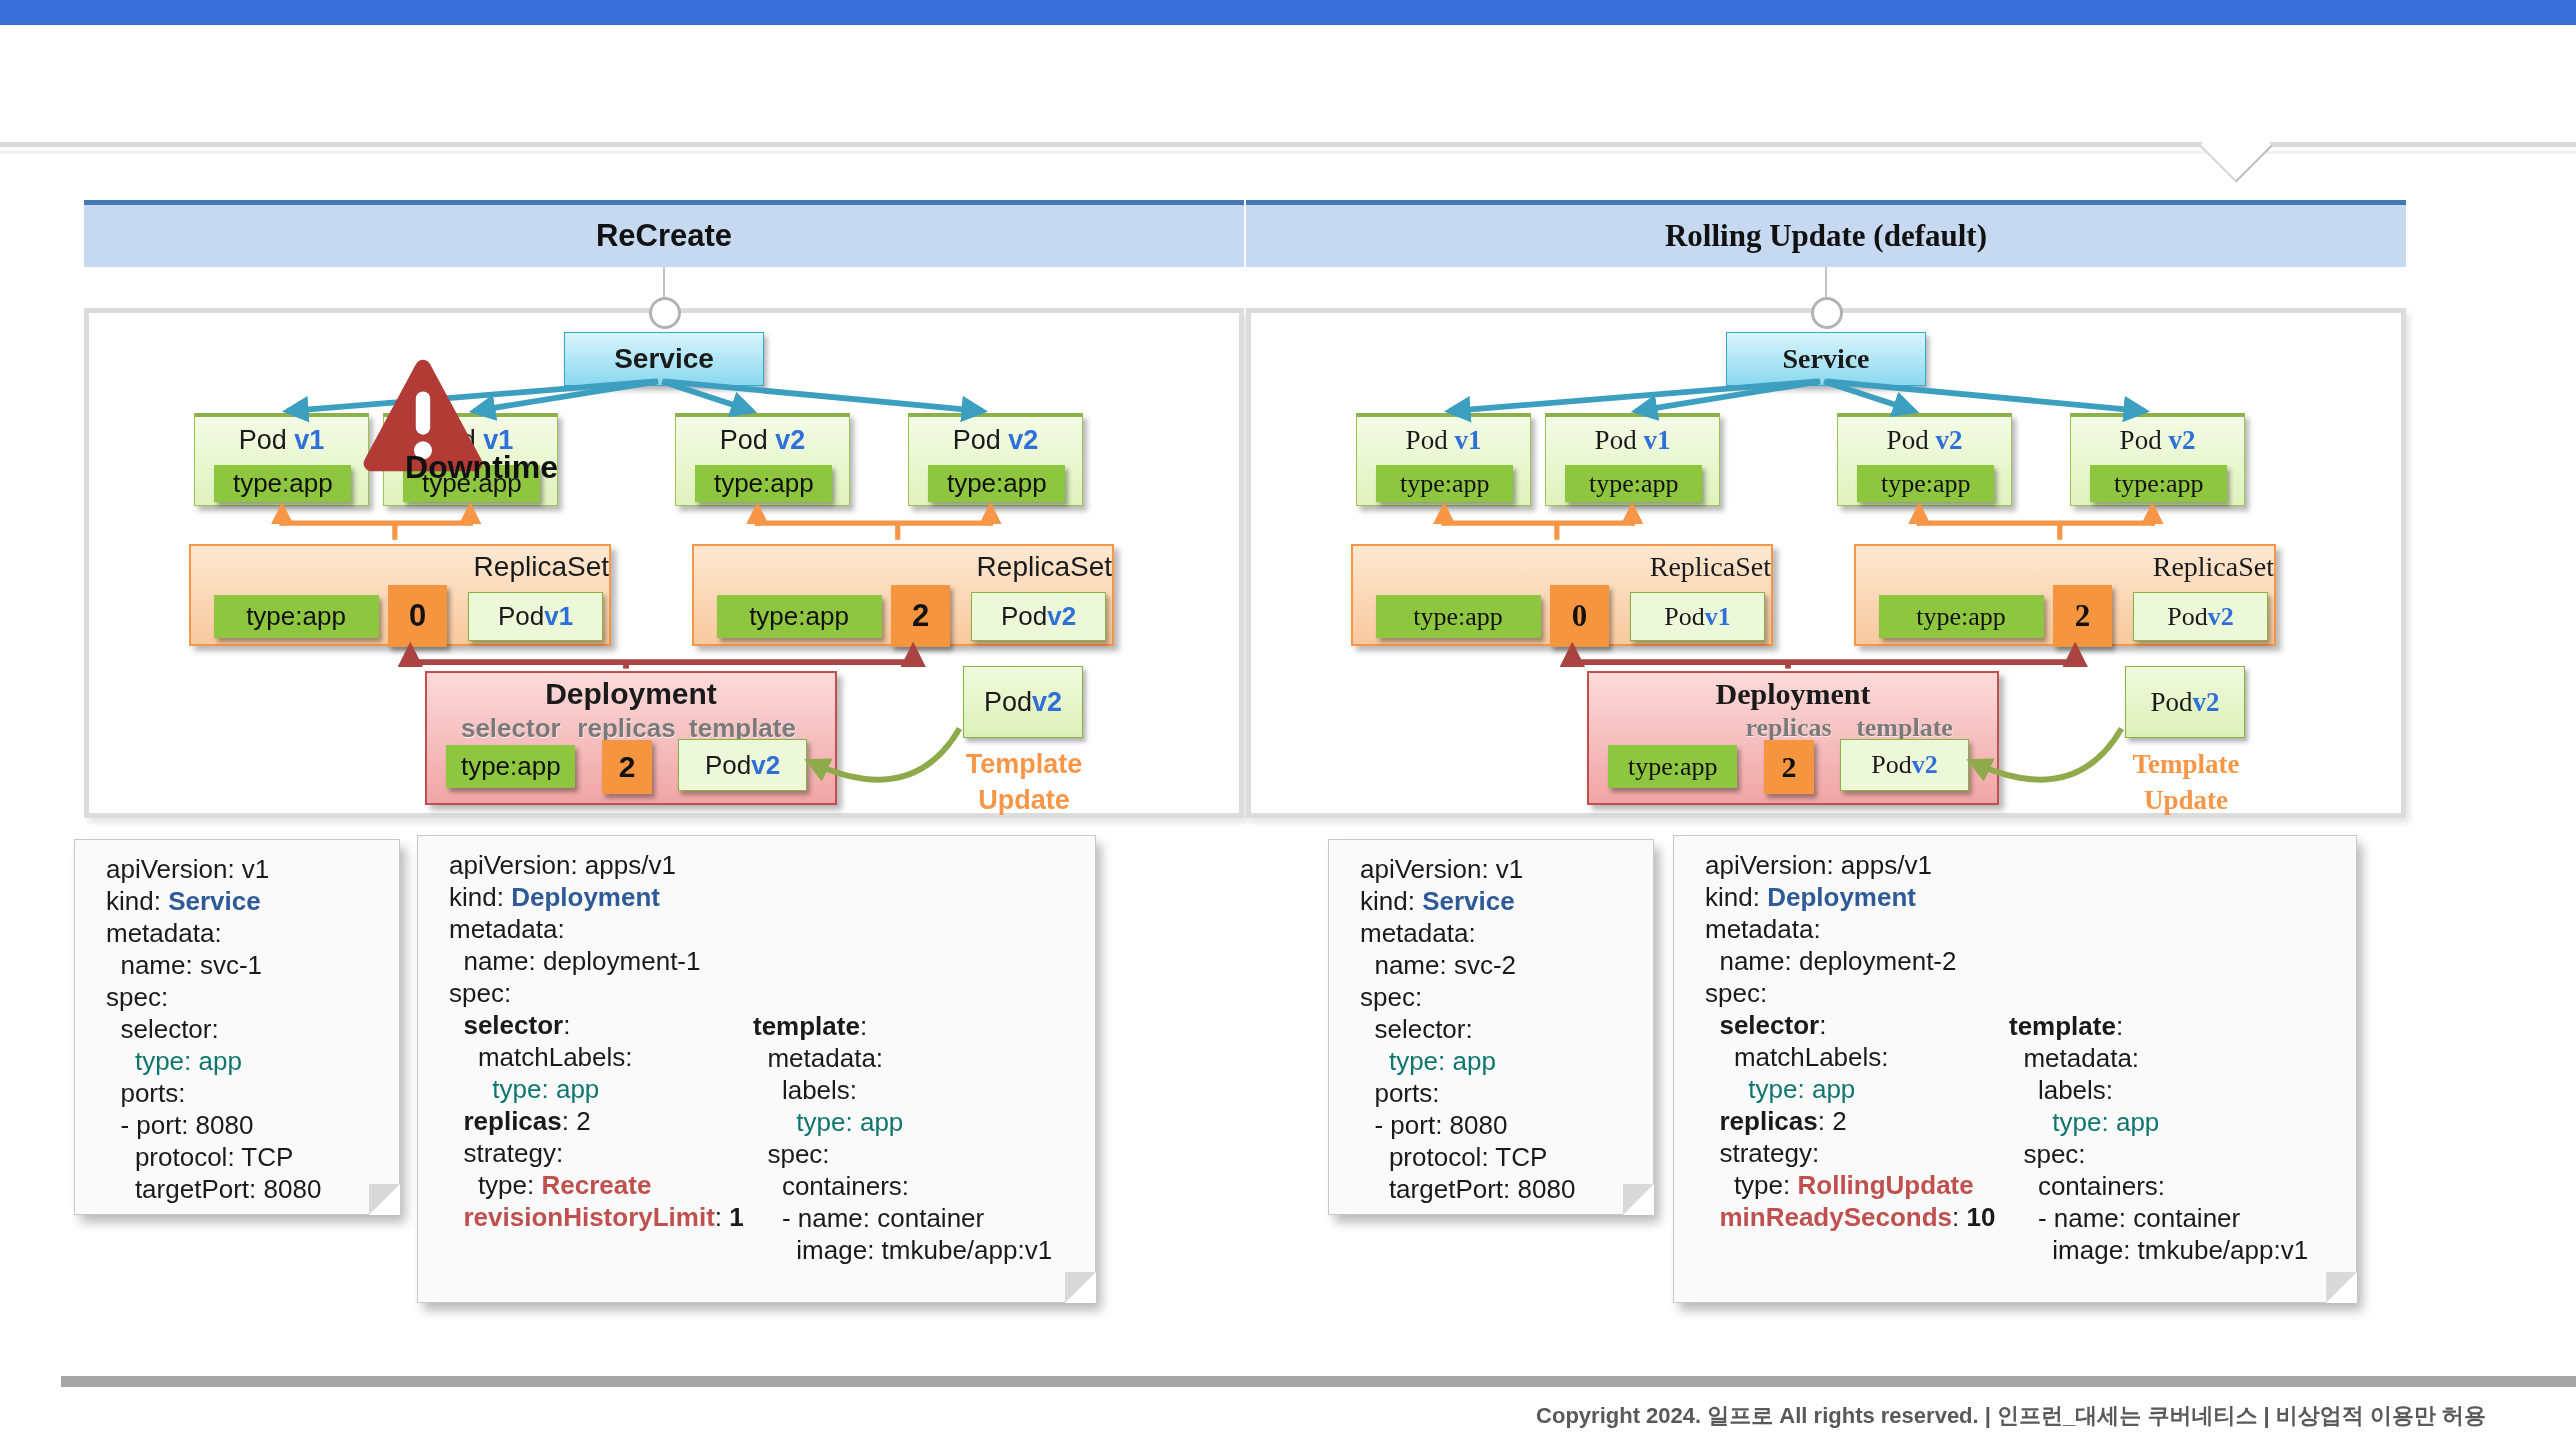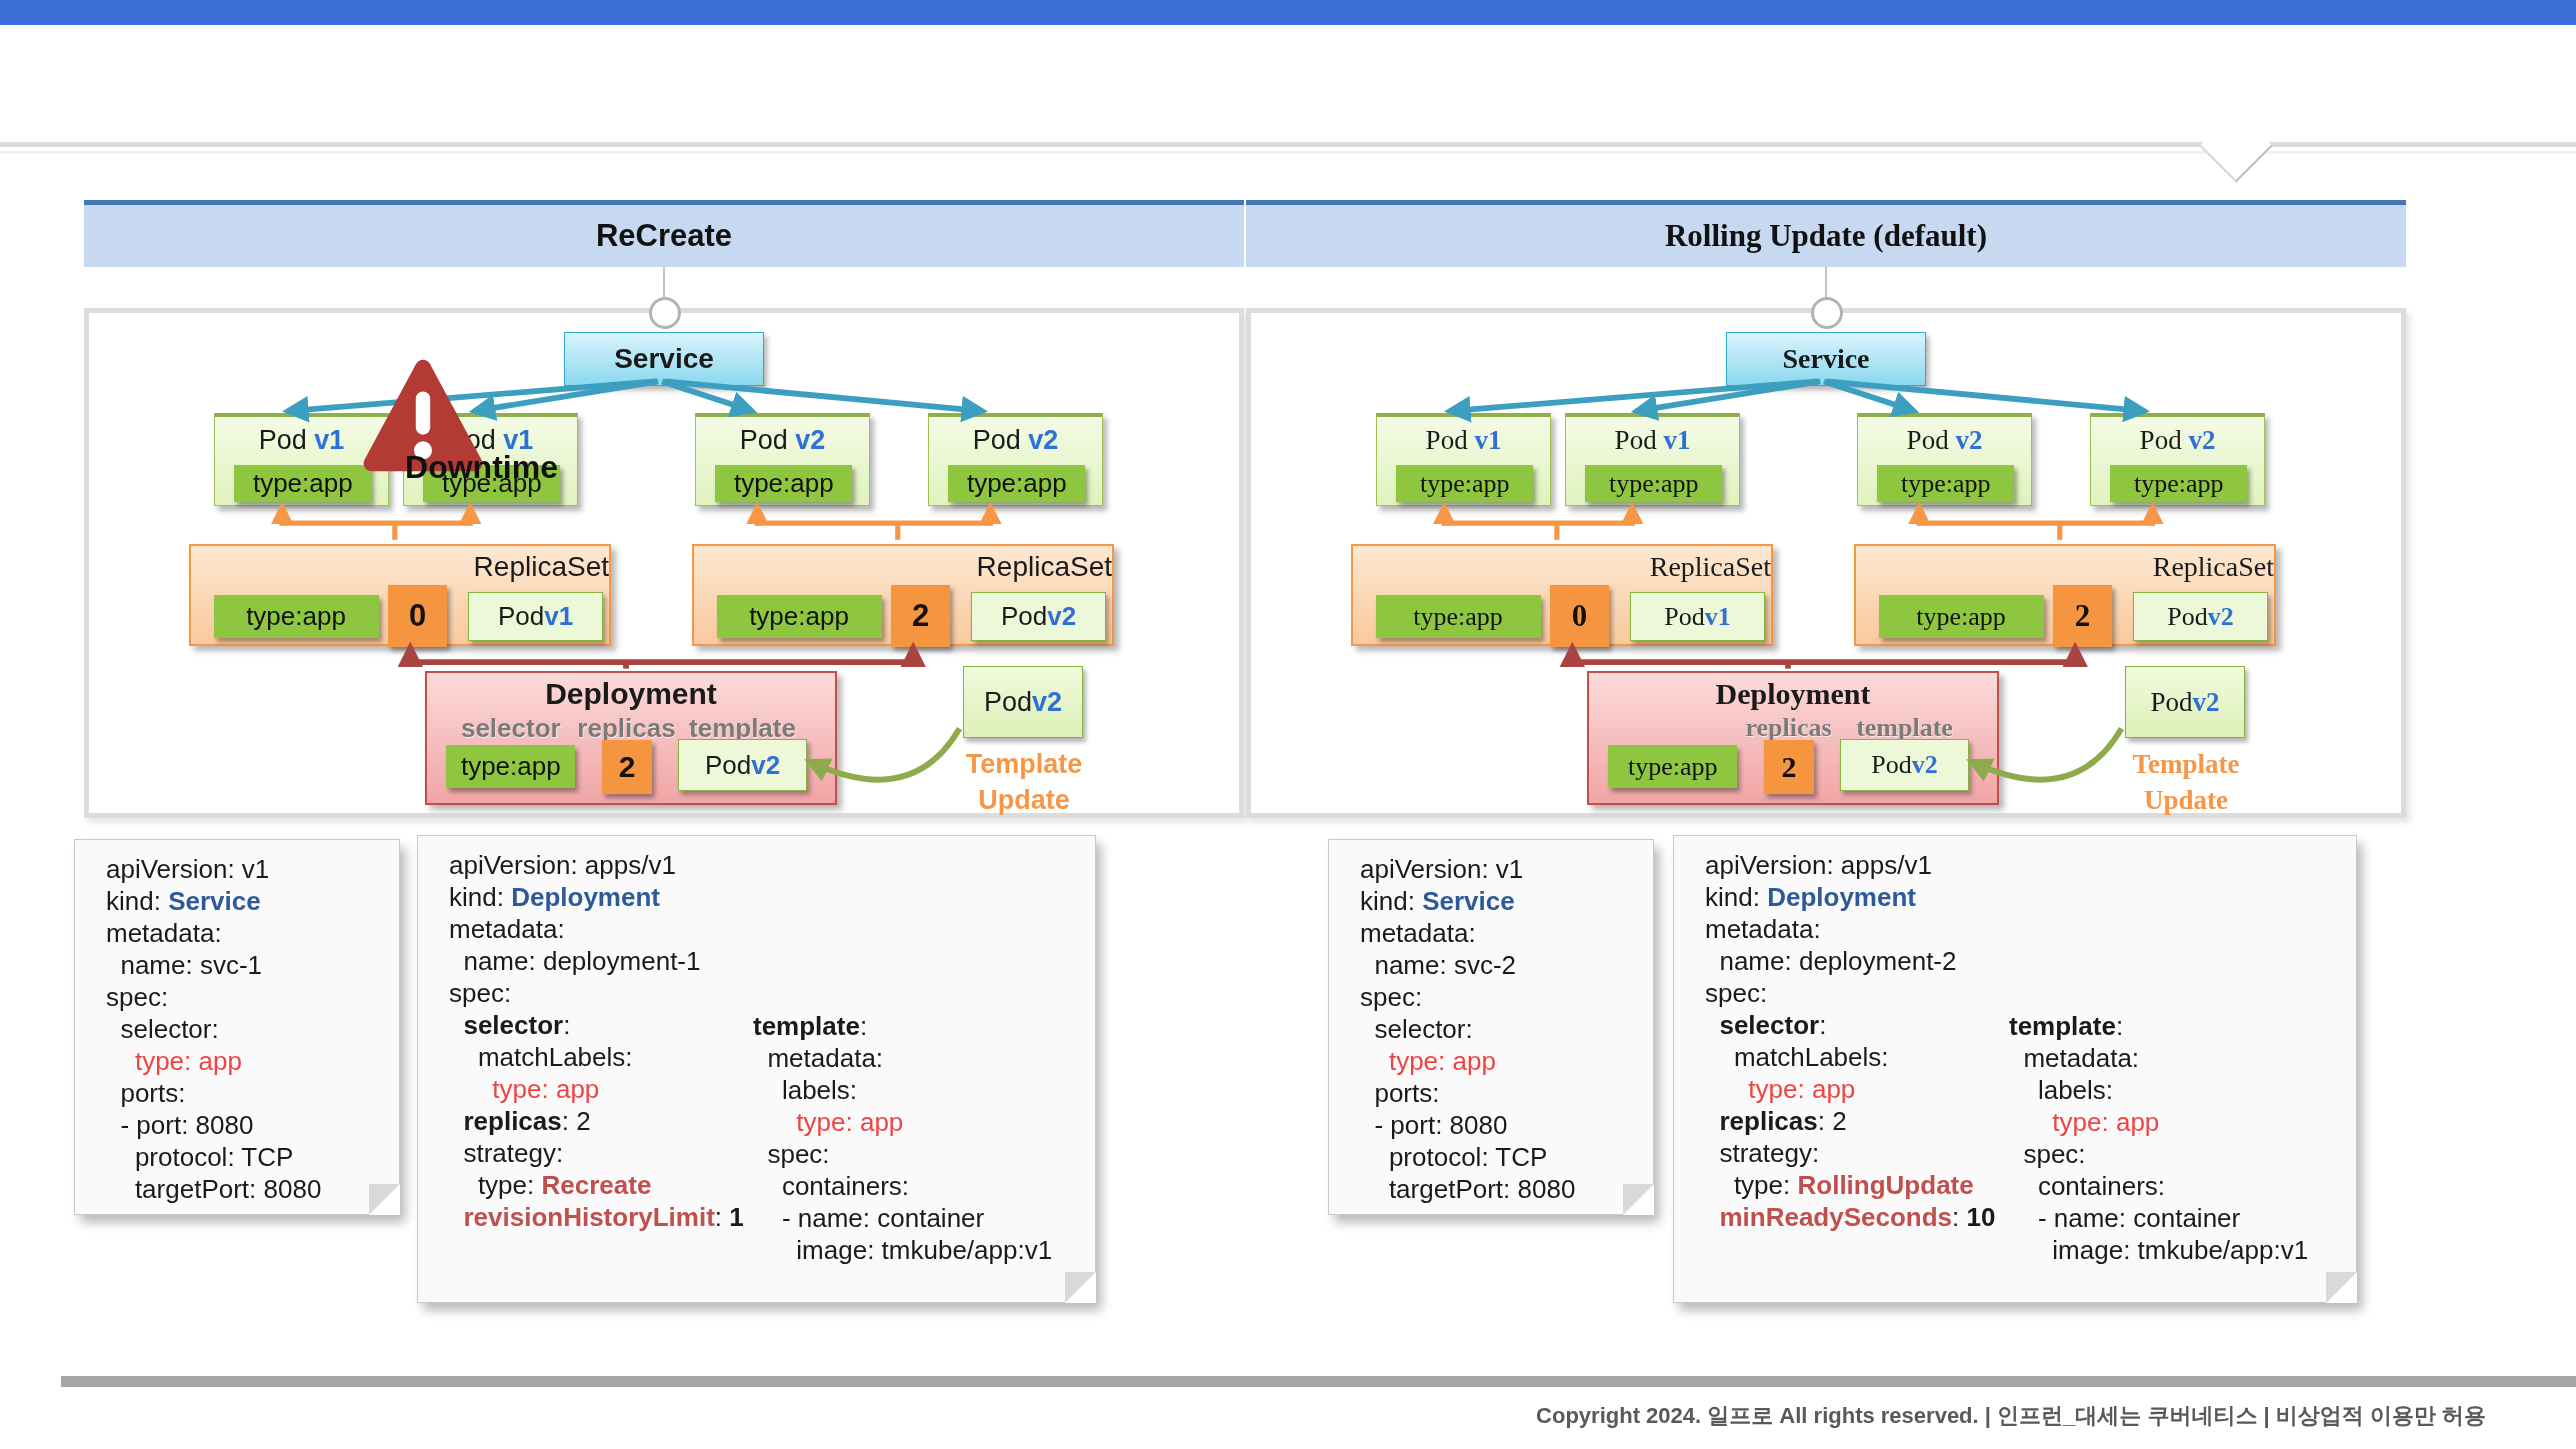--- a/index.html
+++ b/index.html
@@ -24,21 +24,21 @@
   .pcircle{left:565px;top:97px;width:26px;height:26px;border:3.2px solid #b3b3b3;border-radius:50%;background:#fff;z-index:2;}
   .pbox{left:0;top:108px;width:1160px;height:510px;background:#fff;border:5.2px solid #dcdcdc;box-sizing:border-box;
         box-shadow:3.9px 5.2px 6.4px rgba(0,0,0,0.10);}
   .overlay{position:absolute;left:0;top:0;width:1150px;height:500px;z-index:3;pointer-events:none;}
 
   .svcbox{left:475px;top:19.3px;width:200px;height:54px;background:linear-gradient(#d9f4fc,#8bd8ef);
           border:1.9px solid #31a9cc;box-sizing:border-box;display:flex;align-items:center;justify-content:center;
           font-size:28px;font-weight:bold;box-shadow:3.2px 3.9px 5.2px rgba(0,0,0,0.30);z-index:2;}
   .pod{top:100px;width:175px;height:93px;background:linear-gradient(#f4fbe6,#e0f2bd);
        border:1.3px solid #9dc253;border-top:4.5px solid #8cb04a;box-sizing:border-box;
-       box-shadow:3.9px 4.5px 5.2px rgba(0,0,0,0.28);z-index:1;margin-left:20px;}
+       box-shadow:3.9px 4.5px 5.2px rgba(0,0,0,0.28);z-index:1;}
   .pod .plabel{position:absolute;left:0;top:7.7px;width:100%;text-align:center;font-size:27px;}
   .vblue{color:#2e6fd8;font-weight:bold;}
   .greenbadge{position:absolute;background:#8ec73f;display:flex;align-items:center;justify-content:center;
               font-size:26px;color:#111;box-shadow:3.2px 3.9px 4.5px rgba(0,0,0,0.35);}
   .pod .greenbadge{left:19.3px;top:48px;width:137px;height:37px;}
 
   .rs{top:231px;width:422px;height:102px;background:linear-gradient(#fce8d2,#f9c99e);
       border:2.6px solid #f79646;box-sizing:border-box;box-shadow:4.5px 5.2px 5.8px rgba(0,0,0,0.28);}
   .rs .rtitle{position:absolute;left:0;top:5.2px;width:100%;text-align:right;font-size:28px;}
   .rs .greenbadge{left:22.5px;top:49px;width:165px;height:43px;}
@@ -69,21 +69,21 @@
   .downtext{left:270px;top:136px;width:245px;text-align:center;font-size:32px;font-weight:bold;color:#111;z-index:6;}
 
   
   .note{position:absolute;background:#fafafa;border:1.3px solid #c8c8c8;box-sizing:border-box;
         box-shadow:6.4px 7.7px 10.3px rgba(0,0,0,0.28);}
   .note::after{content:'';position:absolute;right:-0.6px;bottom:-0.6px;width:0;height:0;border-style:solid;
                border-width:0 0 31px 31px;border-color:transparent transparent #ffffff #d9d9d9;}
   .ycol{position:absolute;font-size:26px;line-height:32px;white-space:pre;color:#1a1a1a;}
   .yline{white-space:pre;}
   .cblue{color:#2e5b97;font-weight:bold;}
-  .cgreen{color:#ef4444;}
+  .cgreen{color:#0f766e;}
   .cred{color:#c0504d;font-weight:bold;}
   .cb{font-weight:bold;}
 
   
   .footbar{left:61px;top:1376px;width:2515px;height:11px;background:#a6a6a6;}
   .copyright{left:1159px;top:1401px;width:1327px;text-align:right;font-size:22px;font-weight:bold;color:#595959;}
 </style>
 </head>
 <body>
 

